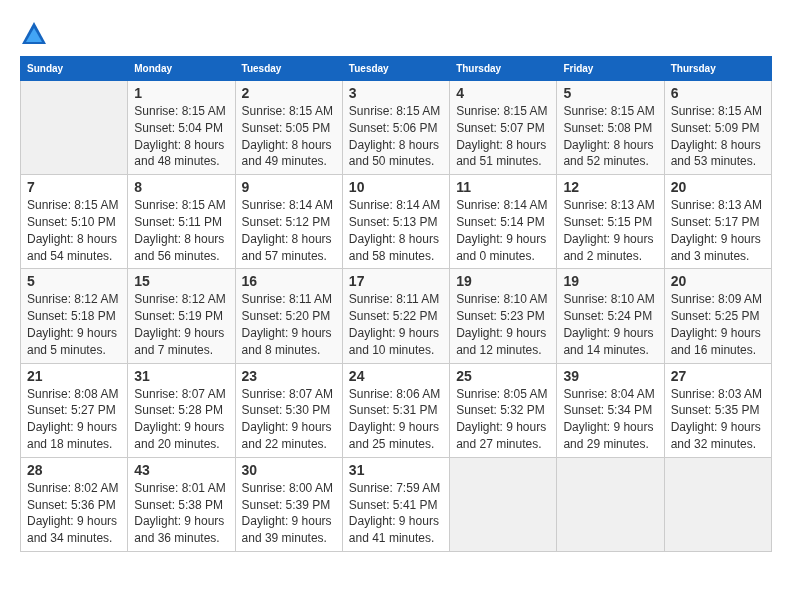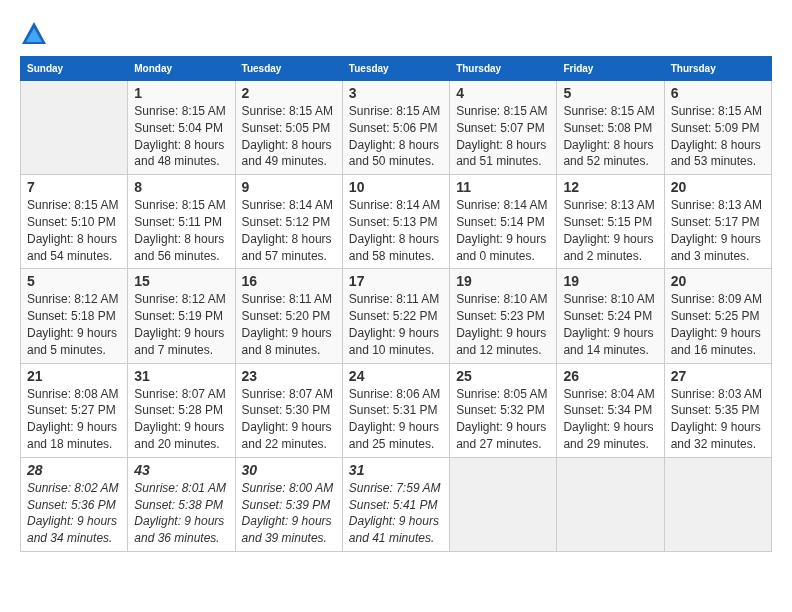--- a/index.html
+++ b/index.html
@@ -82,21 +82,20 @@
     .day-info {
       font-size: 12px;
       color: #333;
       line-height: 1.4;
     }
     .empty-cell {
       background: #f0f0f0 !important;
     }
     tbody tr:last-child td {
       background: #fff;
-      font-style: italic;
     }
   </style>
 </head>
 <body>
 
 <div class="header-area">
   <div class="logo">
     <svg class="logo-icon" viewBox="0 0 28 28" xmlns="http://www.w3.org/2000/svg">
       <polygon points="14,2 26,24 2,24" fill="#1565c0"></polygon>
       <polygon points="14,8 22,22 6,22" fill="#42a5f5"></polygon>
@@ -226,21 +225,21 @@
         </td>
         <td>
           <div class="day-num">24</div>
           <div class="day-info">Sunrise: 8:06 AM<br>Sunset: 5:31 PM<br>Daylight: 9 hours and 25 minutes.</div>
         </td>
         <td>
           <div class="day-num">25</div>
           <div class="day-info">Sunrise: 8:05 AM<br>Sunset: 5:32 PM<br>Daylight: 9 hours and 27 minutes.</div>
         </td>
         <td>
-          <div class="day-num">26</div>
+          <div class="day-num">39</div>
           <div class="day-info">Sunrise: 8:04 AM<br>Sunset: 5:34 PM<br>Daylight: 9 hours and 29 minutes.</div>
         </td>
         <td>
           <div class="day-num">27</div>
           <div class="day-info">Sunrise: 8:03 AM<br>Sunset: 5:35 PM<br>Daylight: 9 hours and 32 minutes.</div>
         </td>
       </tr>
       <tr>
         <td>
           <div class="day-num">28</div>

